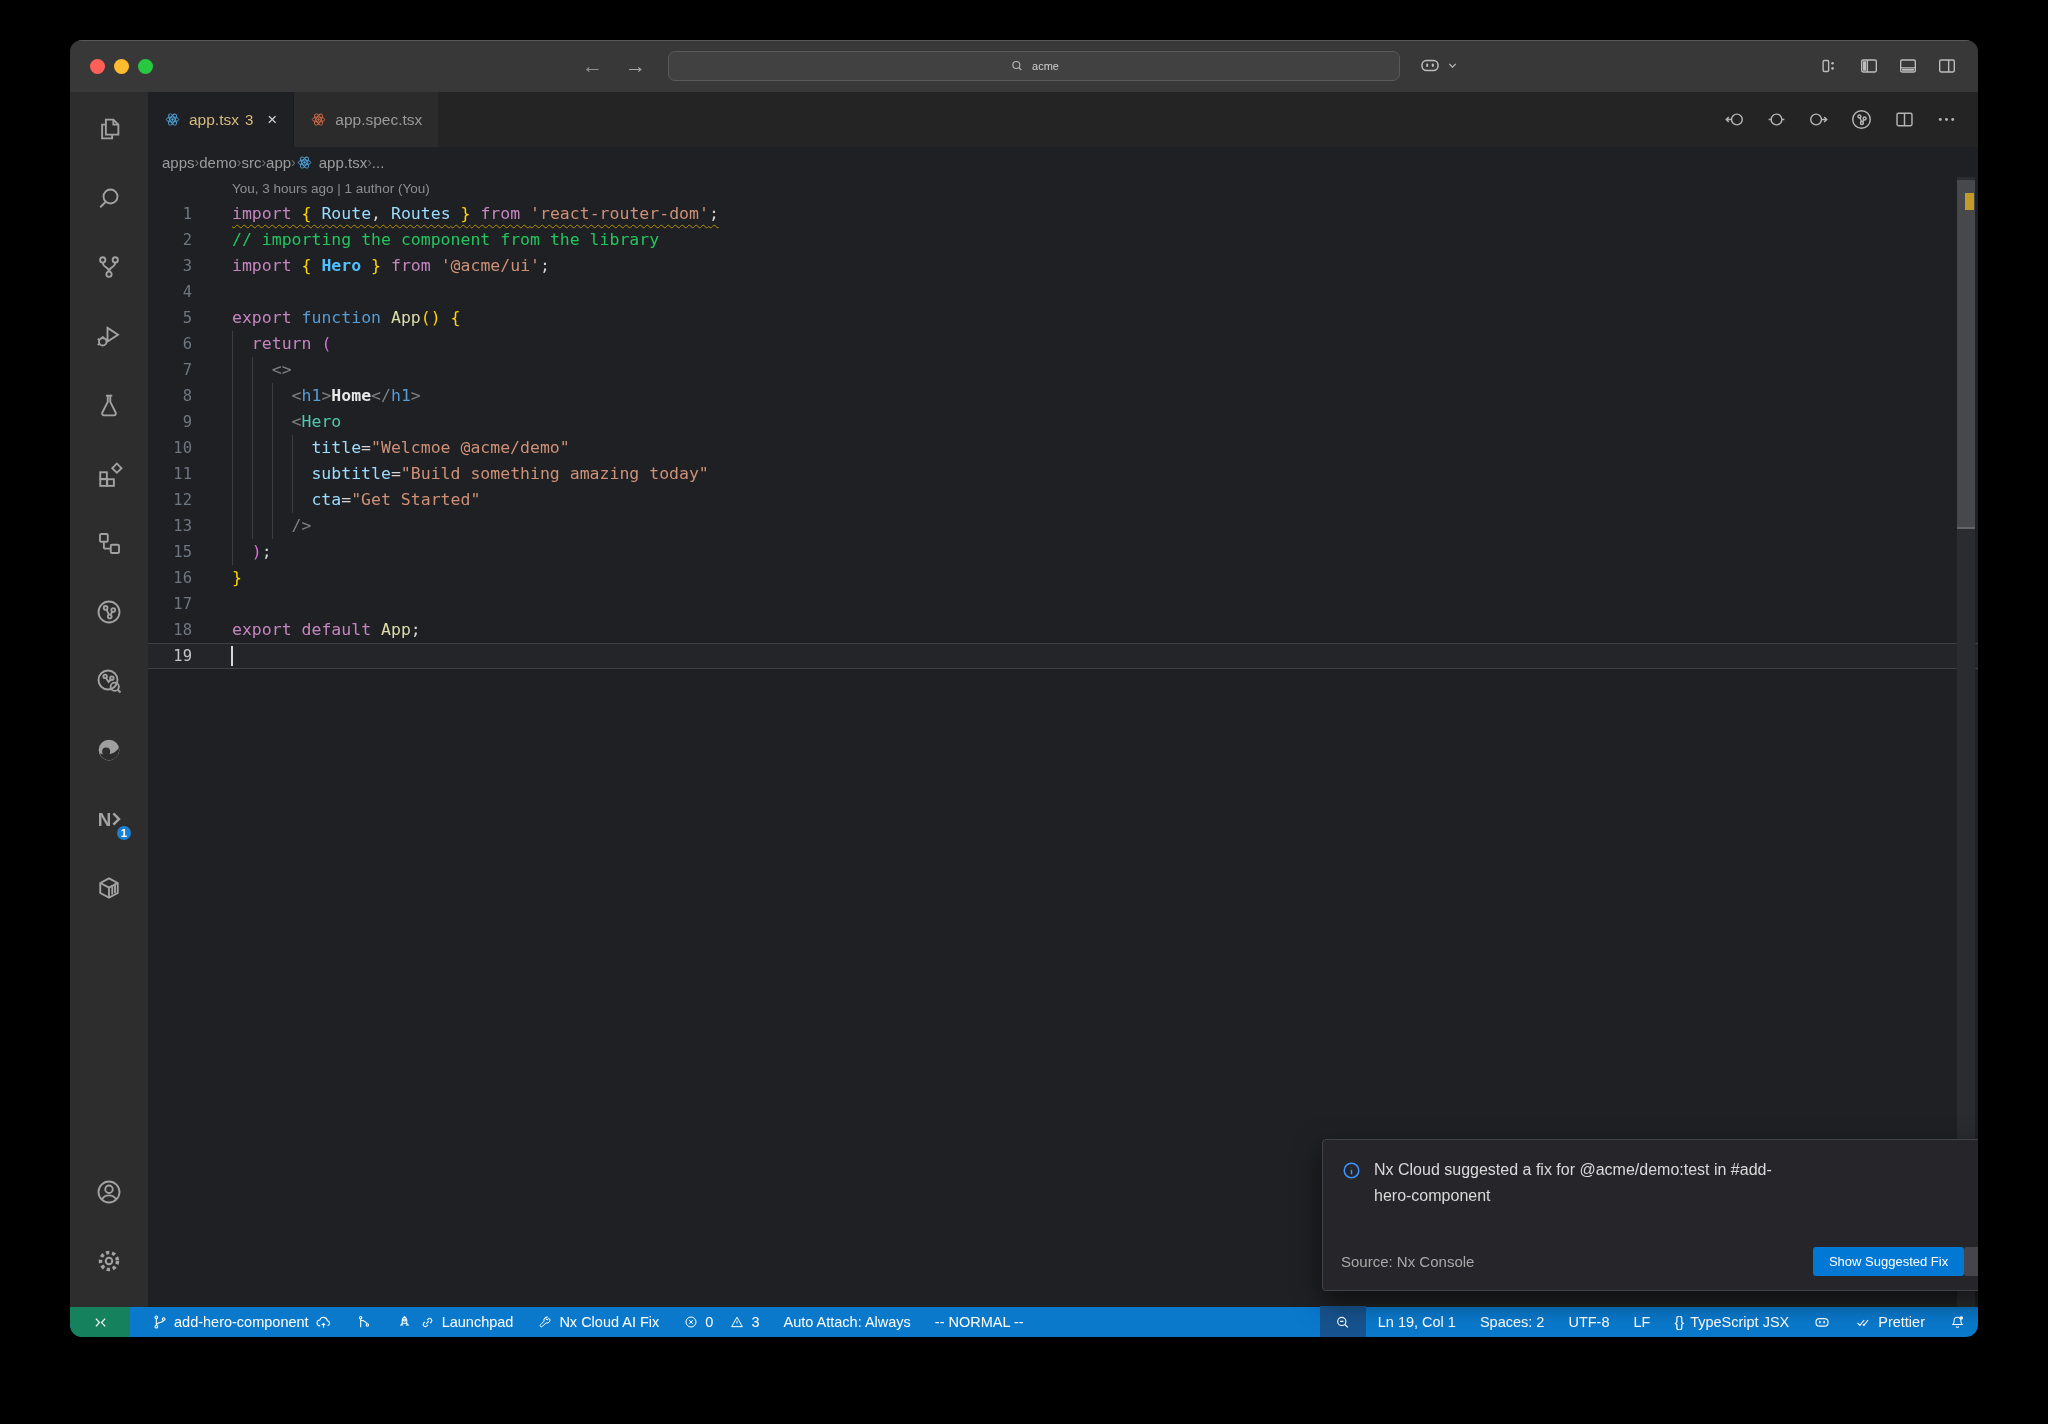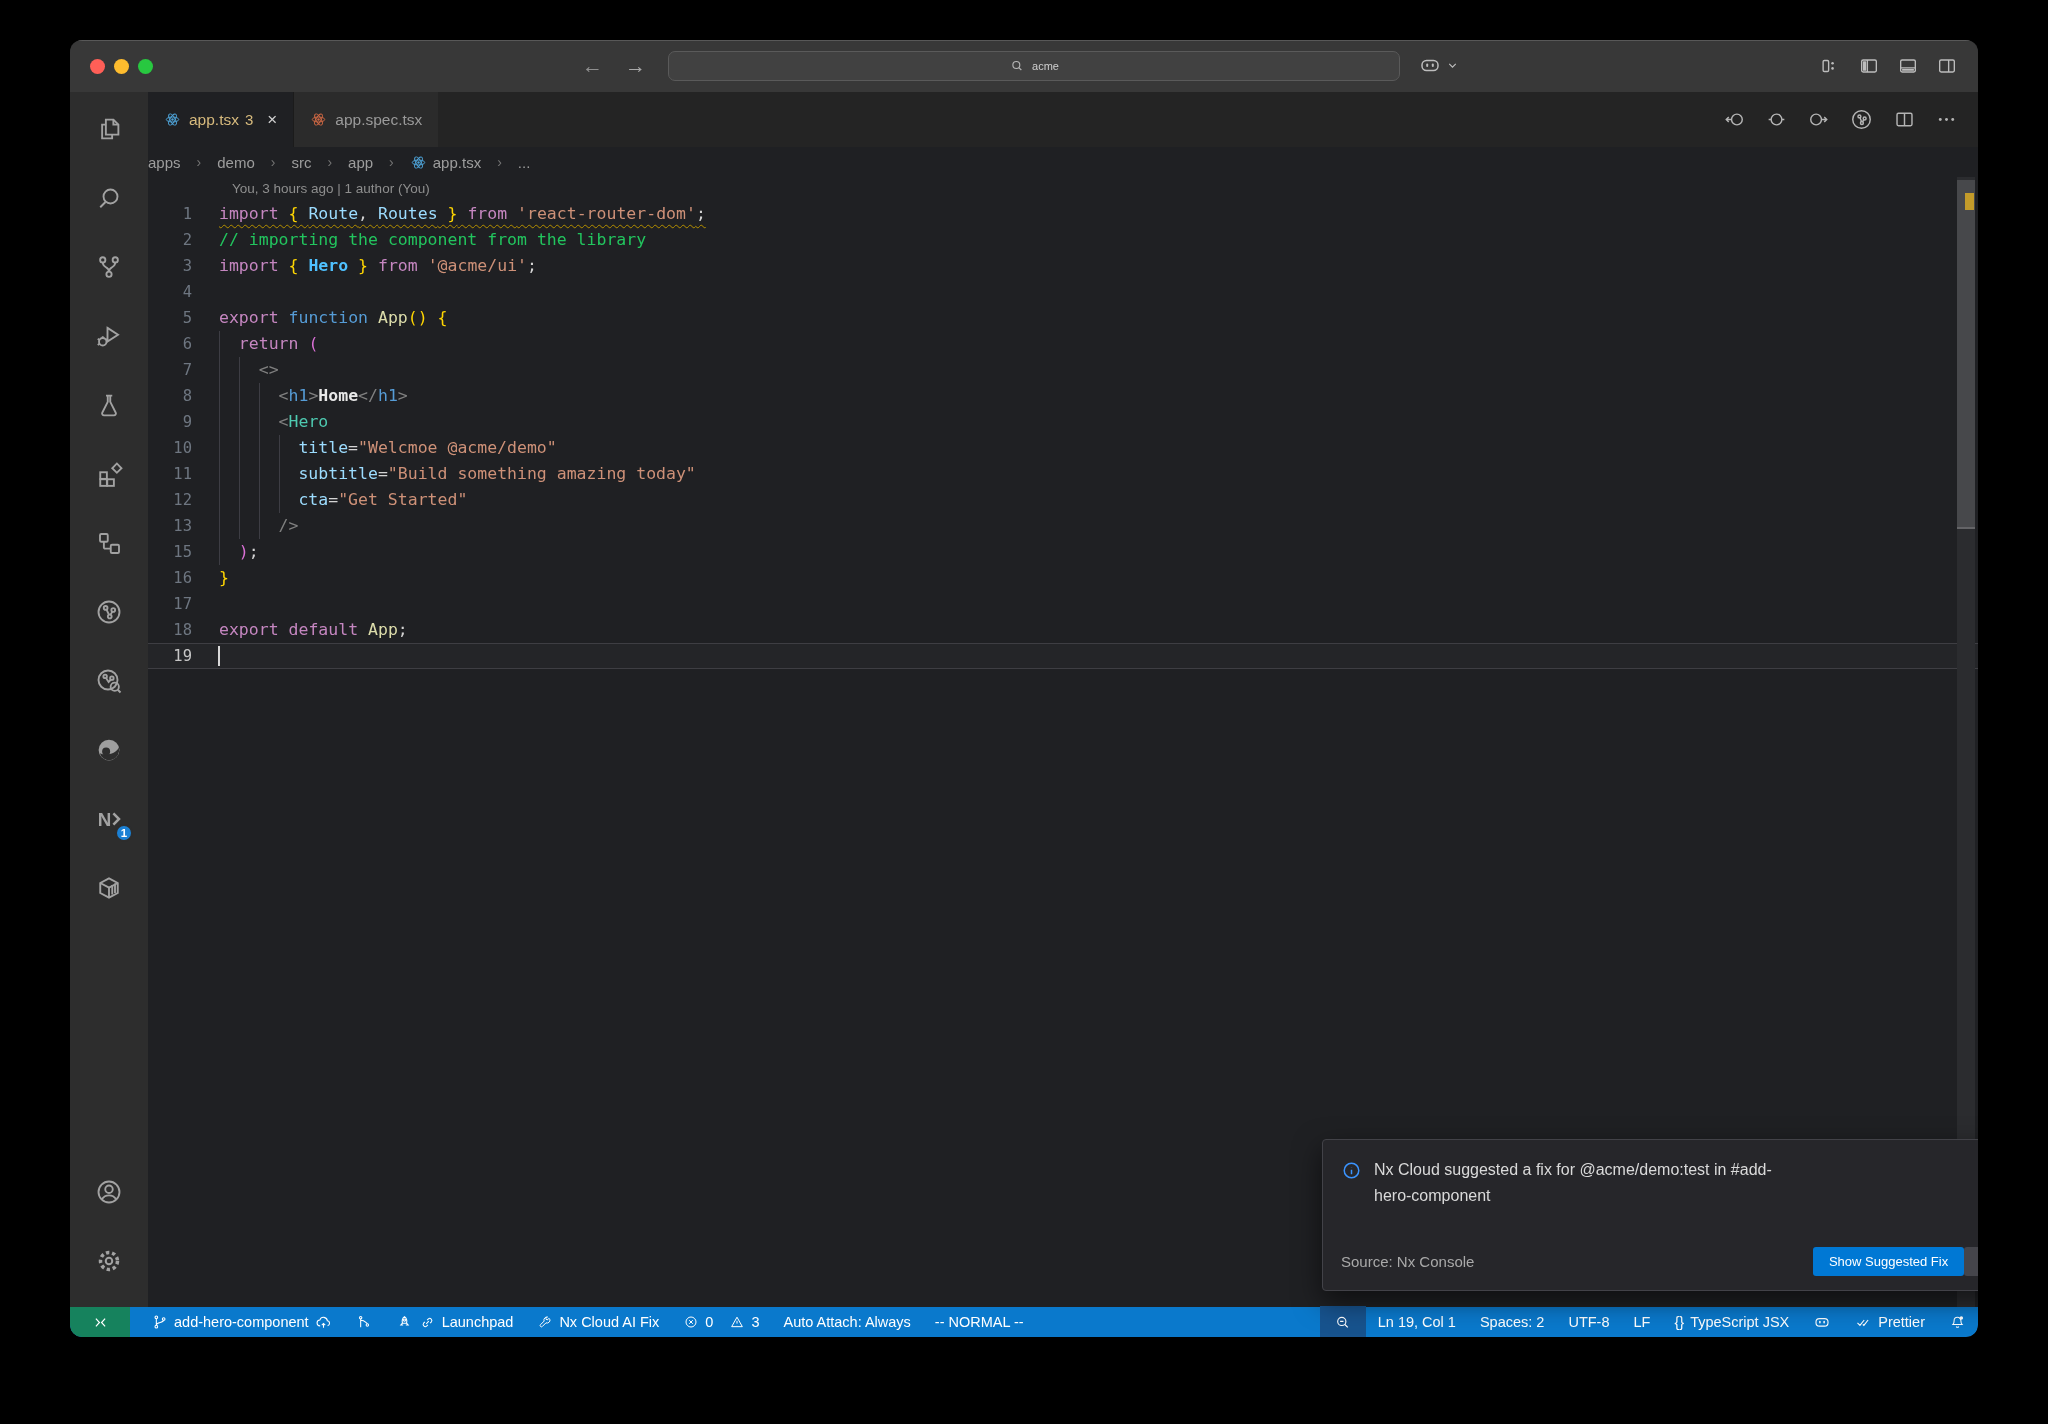--- a/index.html
+++ b/index.html
@@ -38,35 +38,35 @@
   
   .editor { position:absolute; left:78px; top:52px; right:0; bottom:30px; background:#1f2023; }
   .tabbar { position:relative; height:55px; background:#242424; display:flex; }
   .tab { display:flex; align-items:center; padding:0 16px; font-size:15.5px; gap:8px; cursor:default; }
   .tab.active { background:#1f2023; color:#d7ba7d; }
   .tab.inactive { background:#2b2b2b; color:#9a9a9a; border-left:1px solid #1b1b1b; }
   .tab-badge { font-size:15px; margin-left:-2px; }
   .tab-close { color:#d2d2d2; font-size:17px; margin-left:6px; line-height:1; }
   .editor-actions { position:absolute; right:20px; top:0; height:55px; display:flex; align-items:center; gap:19px; }
 
-  .breadcrumb { height:30px; display:flex; align-items:center; gap:16px;
+  .breadcrumb { height:30px; display:flex; align-items:center; padding-left:14px; gap:0;
                 font-size:15px; color:#9d9d9d; }
   .bc-sep { color:#747474; font-size:14px; }
   .bc-item { display:flex; align-items:center; gap:6px; }
 
   
   .codewrap { position:relative; font-family:"DejaVu Sans Mono", monospace; font-size:16.5px; }
   .blame { height:24px; line-height:24px; padding-left:84px; color:#8e8e8e;
            font-family:"Liberation Sans", sans-serif; font-size:13.5px; }
   .row { height:26px; line-height:26px; display:flex; position:relative; }
   .row.cur { background:rgba(130,130,140,.05);
              box-shadow: inset 0 1px 0 rgba(130,130,140,.28), inset 0 -1px 0 rgba(130,130,140,.28); }
   .ln { width:44px; flex:none; text-align:right; color:#6e7681; font-size:15.5px; }
   .row.cur .ln { color:#c6c6c6; }
-  .lc { margin-left:27px; white-space:pre; position:relative; }
+  .lc { margin-left:40px; white-space:pre; position:relative; }
   .ind { display:inline-block; width:2ch; height:26px; vertical-align:top;
          border-left:1px solid rgba(125,125,140,.32); }
   .cursor { position:absolute; left:-1px; top:3px; width:2px; height:20px; background:#d8d8d8; }
   .squig { text-decoration-line:underline; text-decoration-style:wavy; text-decoration-color:#b48f00;
            text-decoration-thickness:1px; text-underline-offset:5px; }
   .t-kw{color:#C586C0}.t-kwb{color:#569CD6}.t-fn{color:#DCDCAA}.t-var{color:#9CDCFE}
   .t-cst{color:#4FC1FF;font-weight:bold}.t-typ{color:#4EC9B0}.t-str{color:#CE9178}
   .t-com{color:#22c55e}.t-tag{color:#569CD6}.t-pct{color:#808080}.t-pln{color:#d4d4d4}
   .t-plb{color:#e8e8e8;font-weight:bold}.t-br1{color:#ffd602}.t-br2{color:#DA70D6}
 

